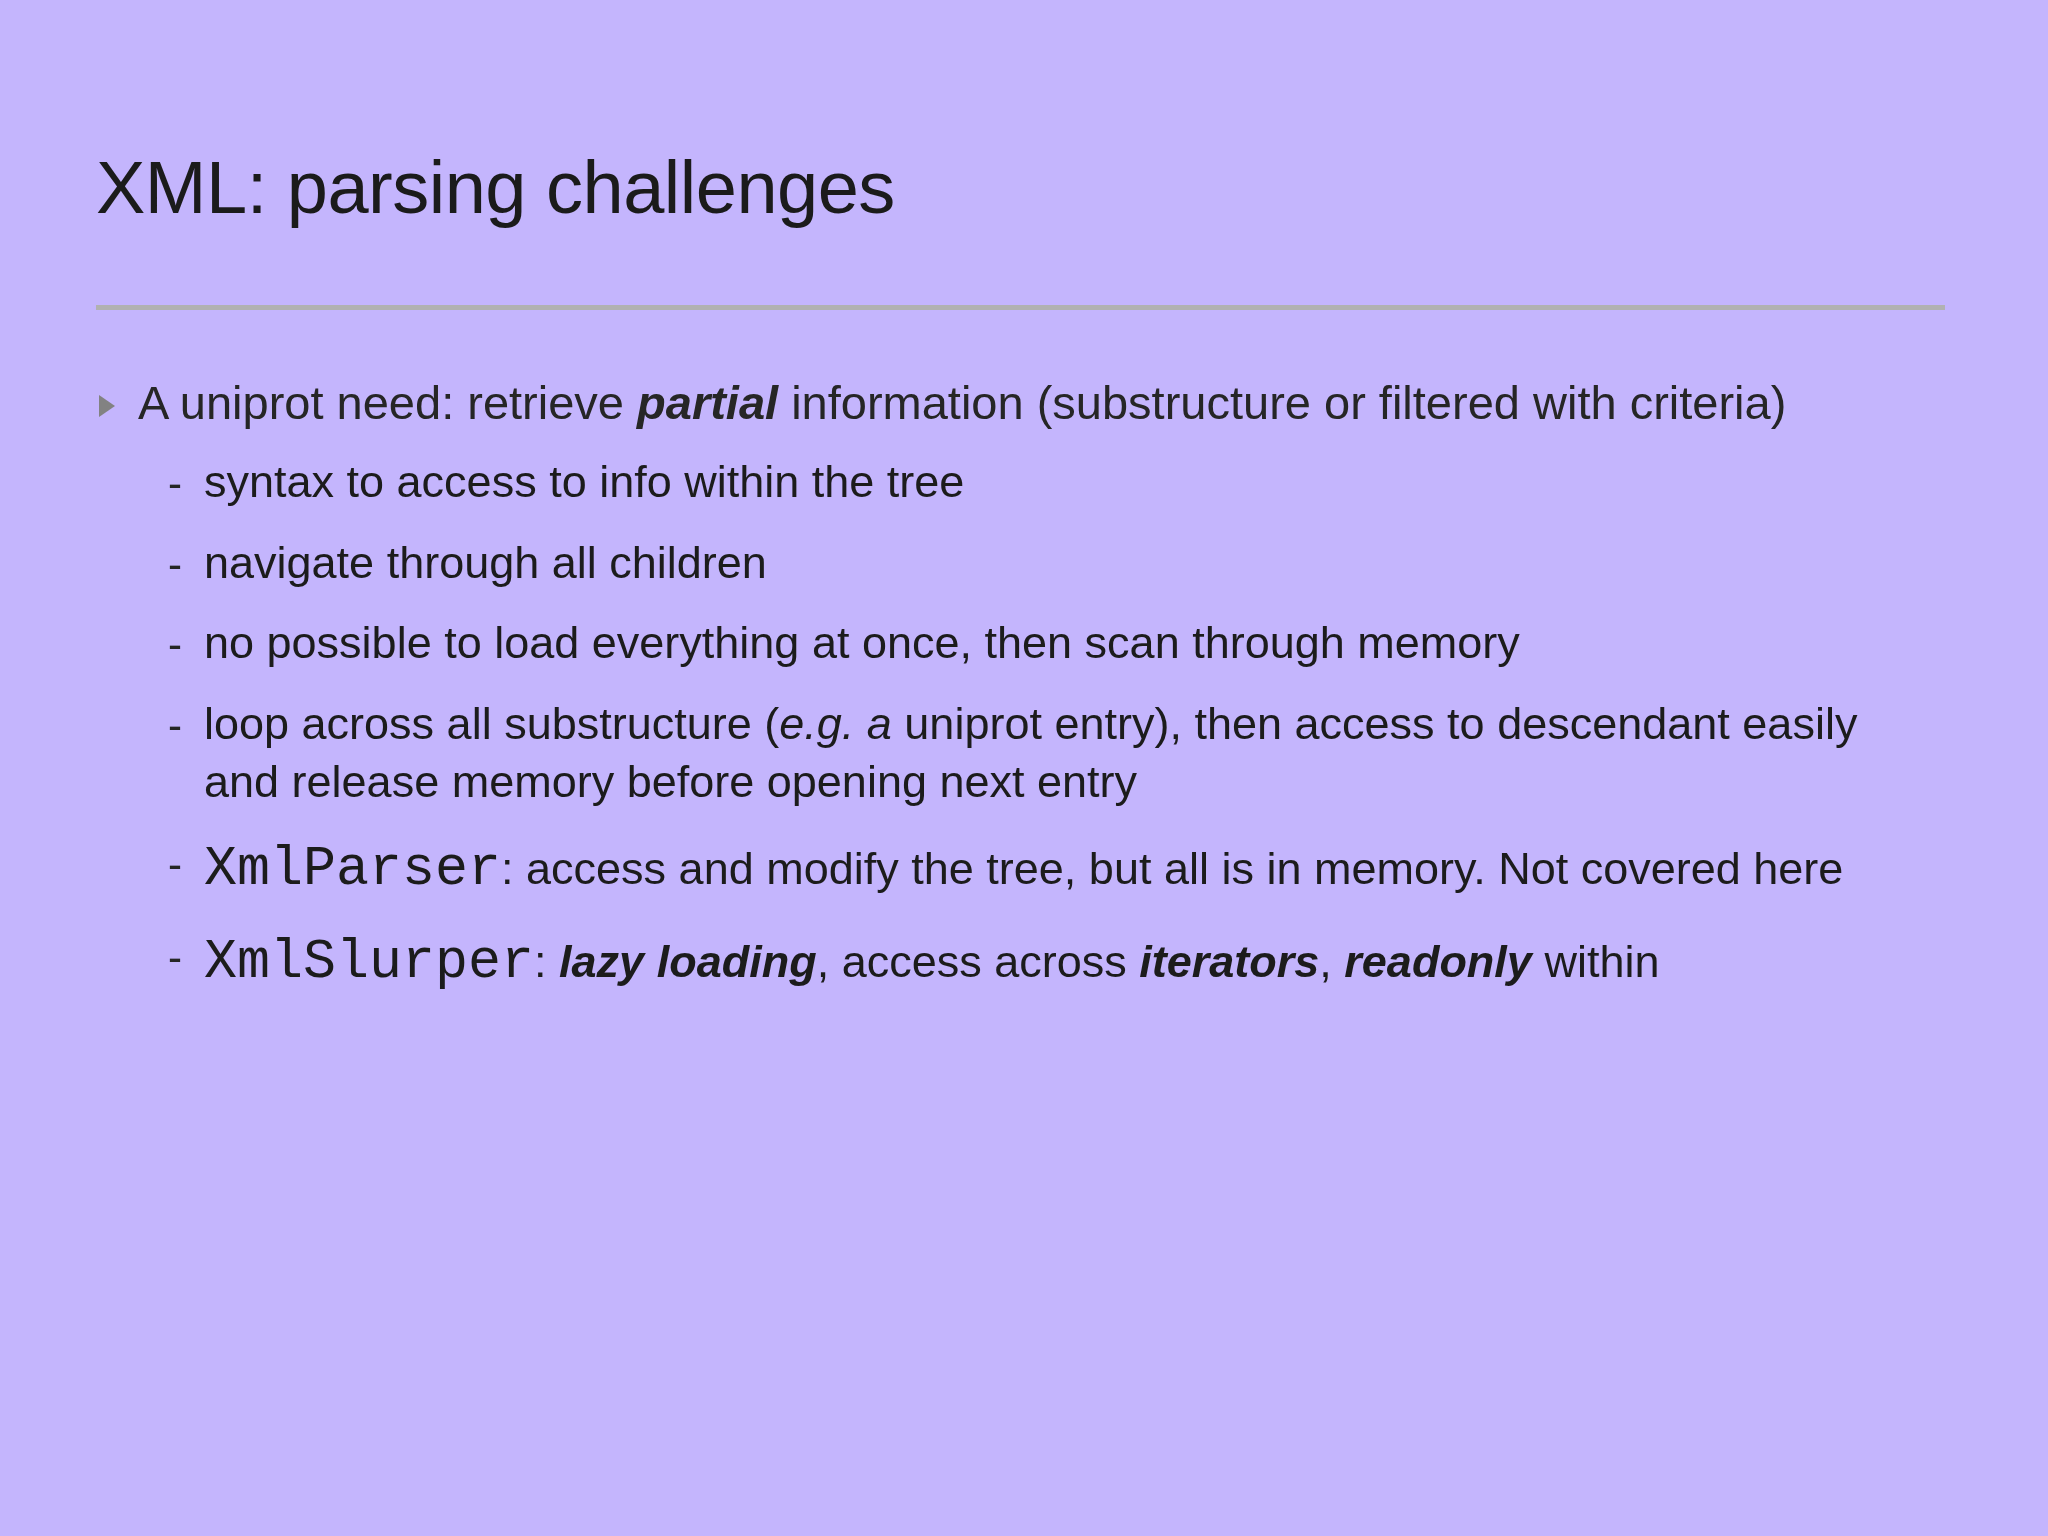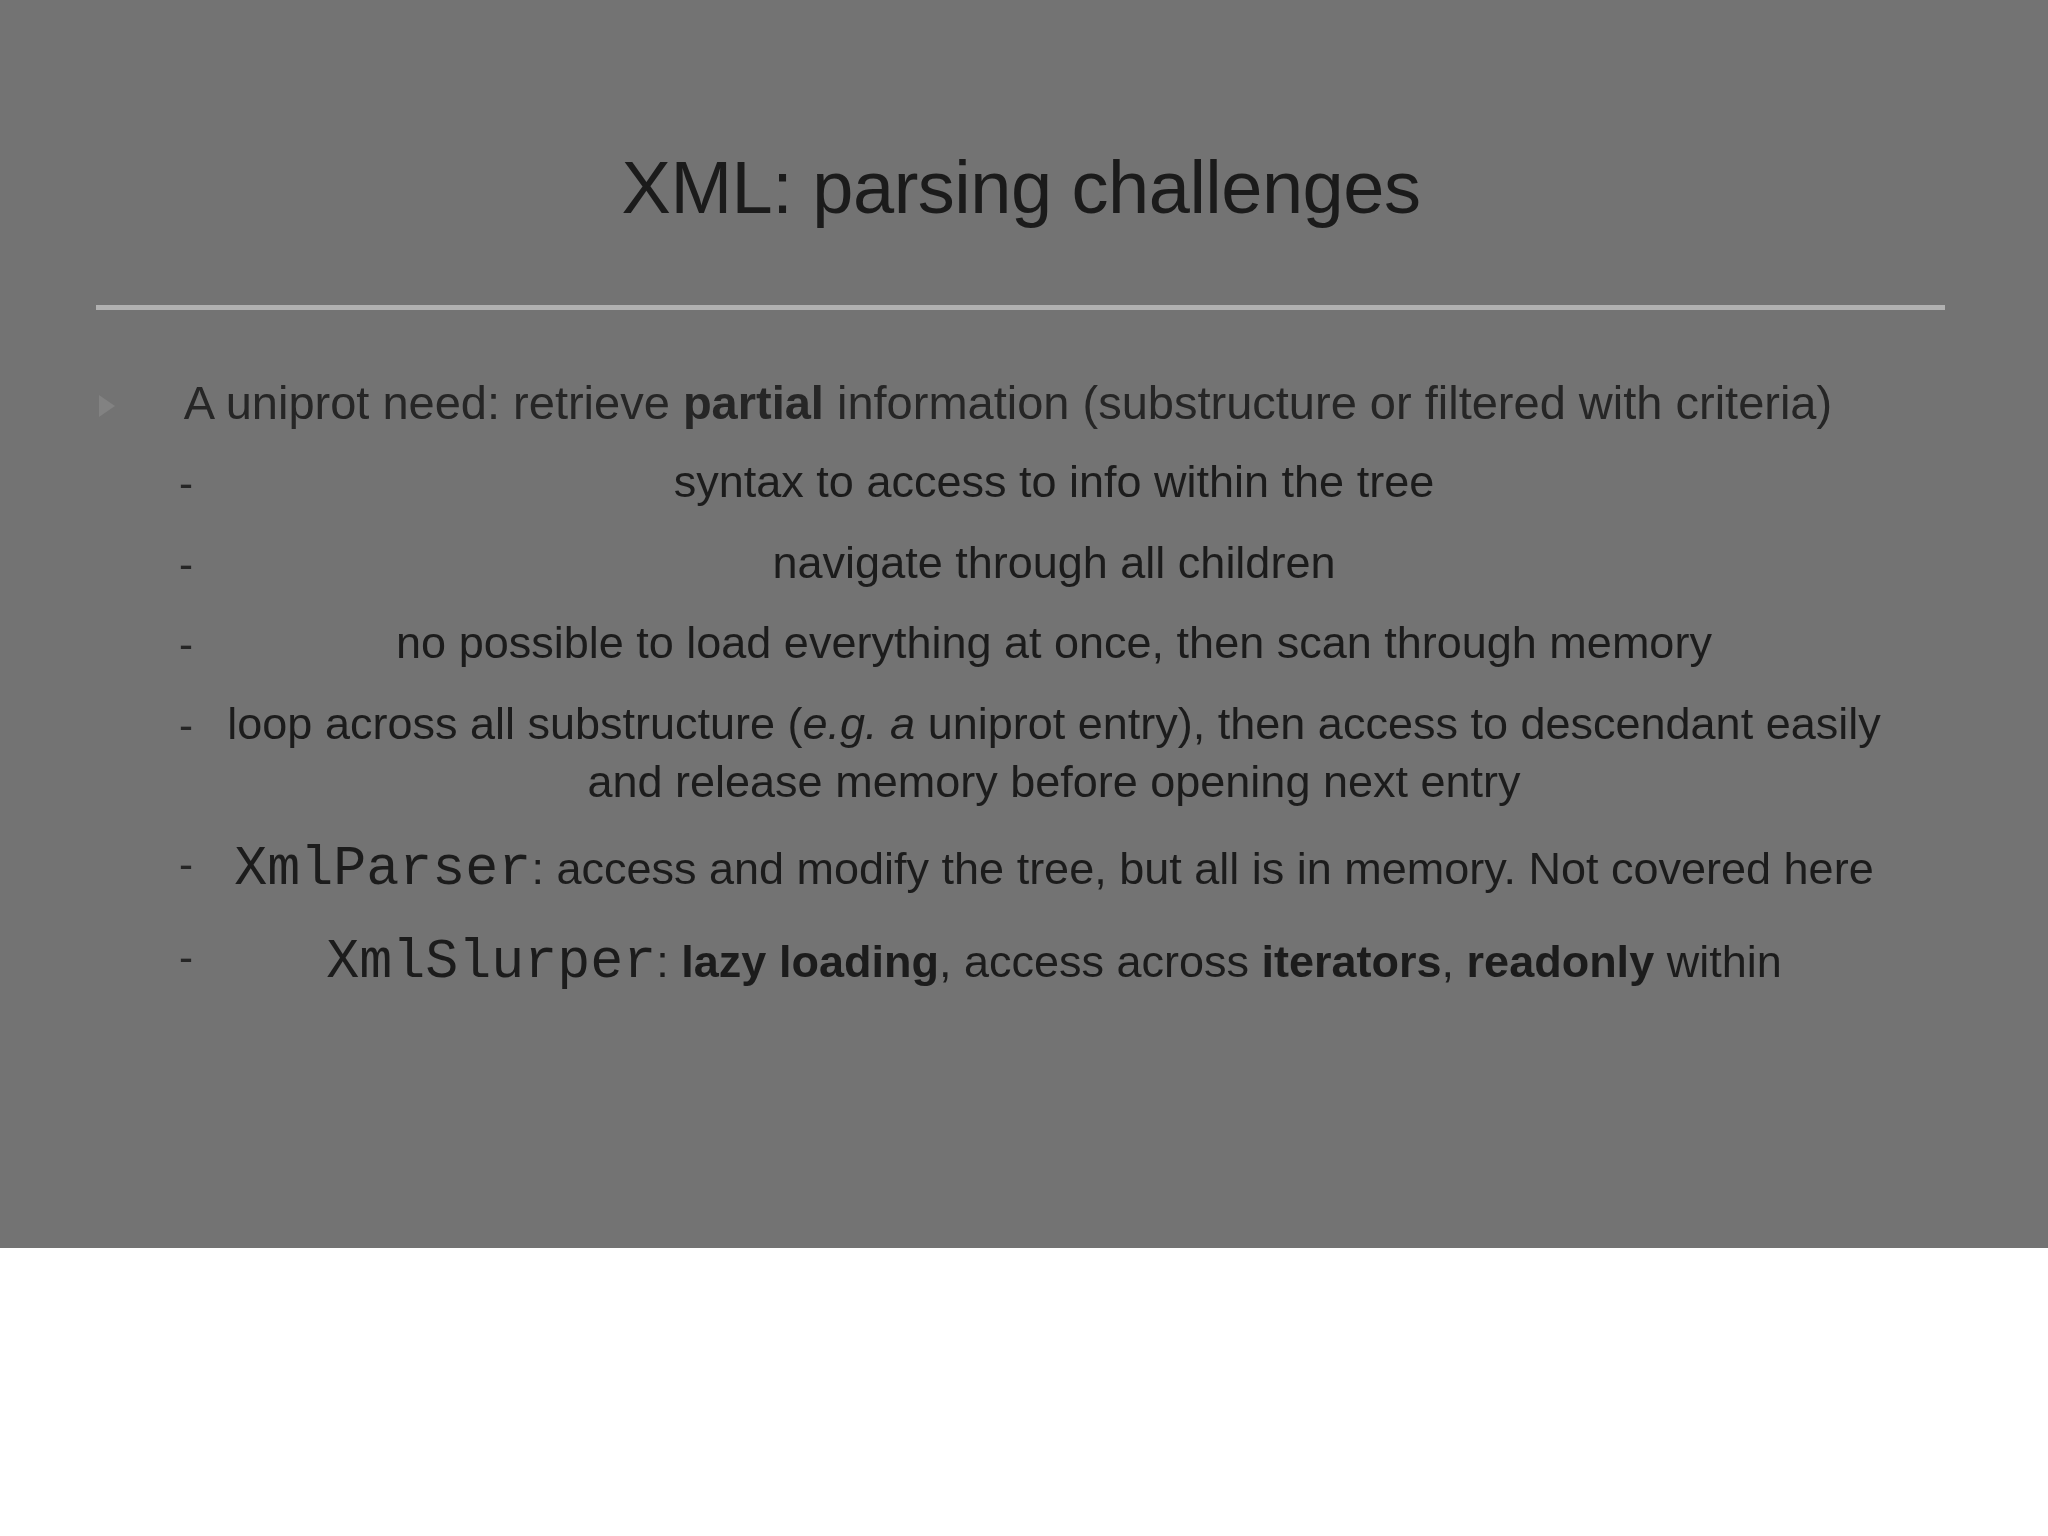--- a/index.html
+++ b/index.html
@@ -12,24 +12,23 @@
     width: 2048px;
     height: 1536px;
     overflow: hidden;
     font-family: "Liberation Sans", sans-serif;
     -webkit-font-smoothing: antialiased;
   }
 
   .slide {
     position: relative;
     width: 2048px;
-    height: 1248px;
-    background: #737373;
+    height: 1536px;
+    background: #c4b5fd;
     box-sizing: border-box;
-    text-align: center;
   }
 
   
   .title-block {
     position: absolute;
     left: 96px;
     top: 148px;
     width: 1850px;
   }
   .slide-title {
@@ -103,21 +102,21 @@
     font-size: 45px;
     line-height: 1.30;
     color: #1c1c1c;
     max-width: 1700px;
   }
 
   .group {
     margin-bottom: 10px;
   }
 
-  b, strong { font-weight: 700; }
+  b, strong { font-weight: 700; font-style: italic; }
   i, em { font-style: italic; }
   code, .mono {
     font-family: "Liberation Mono", "DejaVu Sans Mono", monospace;
     font-size: 55px;
     letter-spacing: 0px;
   }
 
   
   #group-0 { margin-bottom: 18px; }
   #group-1 { margin-bottom: 16px; }

